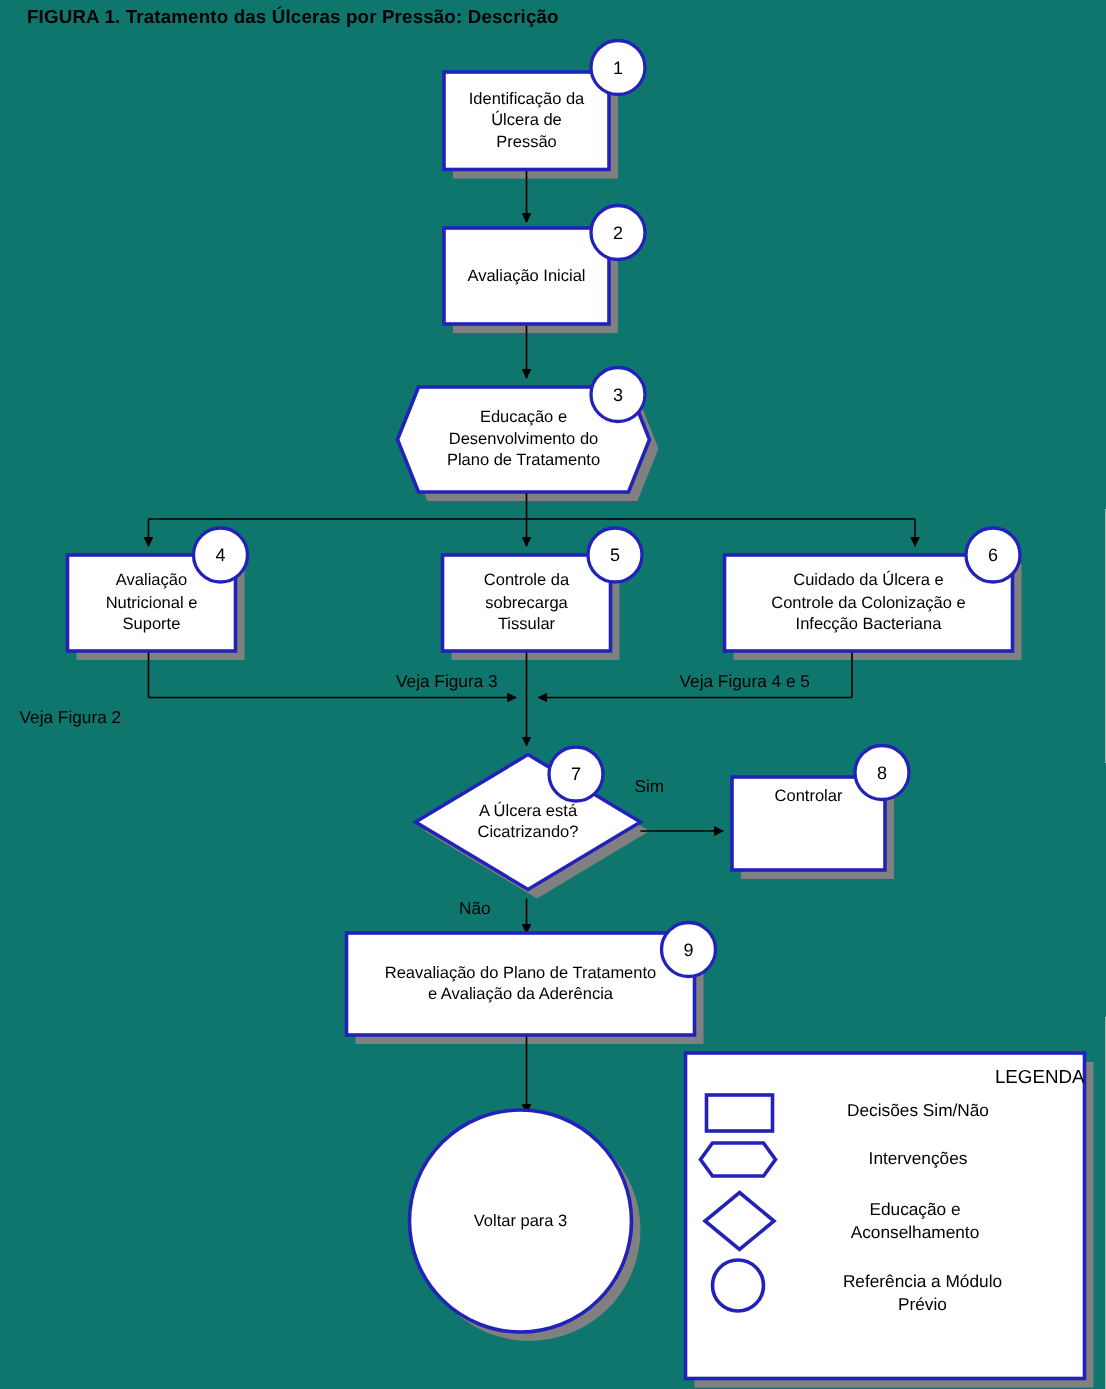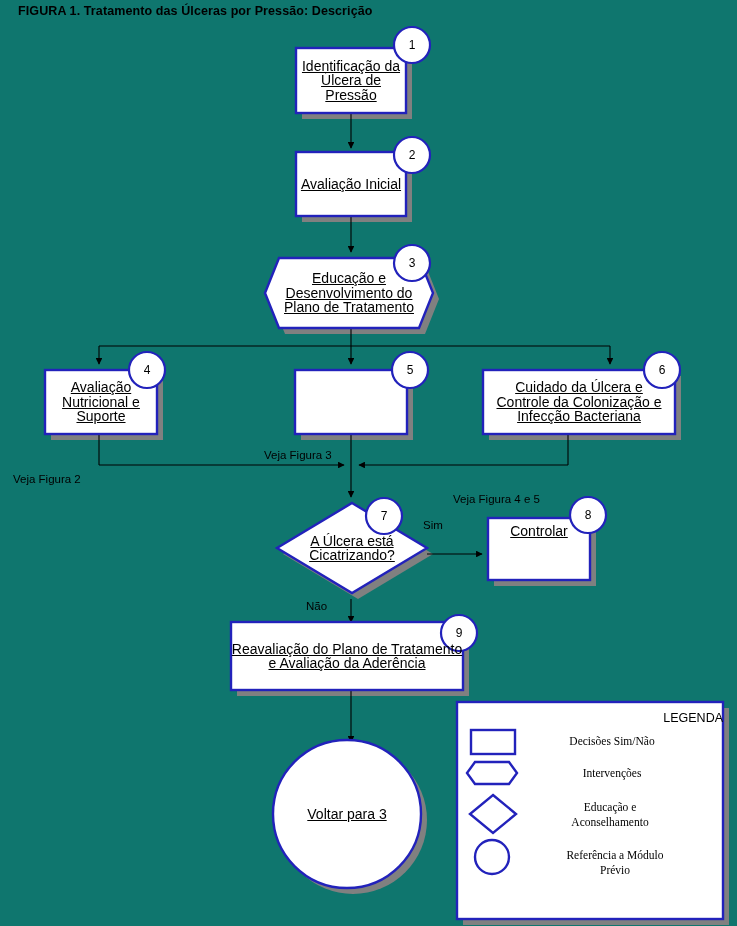--- a/index.html
+++ b/index.html
@@ -31,25 +31,24 @@
     position: absolute;
     left: 0;
     top: 0;
   }
   .node-label {
     position: absolute;
     display: flex;
     align-items: center;
     justify-content: center;
     text-align: center;
-    font-size: 14px;
+    font-size: 11px;
     line-height: 14.5px;
     color: #000000;
     pointer-events: none;
-    text-decoration: underline;
   }
   .badge-num {
     position: absolute;
     display: flex;
     align-items: center;
     justify-content: center;
     font-size: 12px;
     color: #000000;
   }
   .edge-label {
@@ -64,21 +63,20 @@
     font-size: 12.5px;
     text-align: right;
     width: 266px;
     left: 457px;
   }
   .legend-text {
     position: absolute;
     font-size: 11.5px;
     line-height: 14.5px;
     text-align: center;
-    font-family: Liberation Serif, serif;
   }
 </style>
 </head>
 <body>
 
 <div id="page">
 
   <div id="figure-title">FIGURA 1. Tratamento das Úlceras por Pressão: Descrição</div>
 
   <svg id="diagram-svg" width="737" height="926">
@@ -166,39 +164,40 @@
       <polygon points="475,762 509,762 517,773 509,784 475,784 467,773"></polygon>
       <polygon points="493,795 516,814 493,833 470,814"></polygon>
       <circle cx="492" cy="857" r="17"></circle>
     </g>
   </svg>
 
   <div class="node-label" style="left:296px; top:48px; width:110px; height:65px;">Identificação da<br>Úlcera de<br>Pressão</div>
   <div class="node-label" style="left:296px; top:152px; width:110px; height:64px;">Avaliação Inicial</div>
   <div class="node-label" style="left:265px; top:258px; width:168px; height:70px;">Educação e<br>Desenvolvimento do<br>Plano de Tratamento</div>
   <div class="node-label" style="left:45px; top:370px; width:112px; height:64px;">Avaliação<br>Nutricional e<br>Suporte</div>
+  <div class="node-label" style="left:295px; top:370px; width:112px; height:64px;">Controle da<br>sobrecarga<br>Tissular</div>
   <div class="node-label" style="left:483px; top:370px; width:192px; height:64px;">Cuidado da Úlcera e<br>Controle da Colonização e<br>Infecção Bacteriana</div>
   <div class="node-label" style="left:277px; top:524px; width:150px; height:48px;">A Úlcera está<br>Cicatrizando?</div>
   <div class="node-label" style="left:488px; top:500px; width:102px; height:62px;">Controlar</div>
   <div class="node-label" style="left:231px; top:622px; width:232px; height:68px;">Reavaliação do Plano de Tratamento<br>e Avaliação da Aderência</div>
   <div class="node-label" style="left:273px; top:740px; width:148px; height:148px;">Voltar para 3</div>
 
   <div class="badge-num" style="left:394px; top:27px; width:36px; height:36px;">1</div>
   <div class="badge-num" style="left:394px; top:137px; width:36px; height:36px;">2</div>
   <div class="badge-num" style="left:394px; top:245px; width:36px; height:36px;">3</div>
   <div class="badge-num" style="left:129px; top:352px; width:36px; height:36px;">4</div>
   <div class="badge-num" style="left:392px; top:352px; width:36px; height:36px;">5</div>
   <div class="badge-num" style="left:644px; top:352px; width:36px; height:36px;">6</div>
   <div class="badge-num" style="left:366px; top:498px; width:36px; height:36px;">7</div>
   <div class="badge-num" style="left:570px; top:497px; width:36px; height:36px;">8</div>
   <div class="badge-num" style="left:441px; top:615px; width:36px; height:36px;">9</div>
 
   <div class="edge-label" style="left:13px; top:472px;">Veja Figura 2</div>
   <div class="edge-label" style="left:264px; top:448px;">Veja Figura 3</div>
-  <div class="edge-label" style="left:453px; top:448px;margin-top:44px;">Veja Figura 4 e 5</div>
+  <div class="edge-label" style="left:453px; top:448px;">Veja Figura 4 e 5</div>
   <div class="edge-label" style="left:423px; top:518px;">Sim</div>
   <div class="edge-label" style="left:306px; top:599px;">Não</div>
 
   <div class="legend-title" style="top:711px;">LEGENDA</div>
   <div class="legend-text" style="left:527px; top:734px; width:170px;">Decisões Sim/Não</div>
   <div class="legend-text" style="left:527px; top:766px; width:170px;">Intervenções</div>
   <div class="legend-text" style="left:520px; top:800px; width:180px;">Educação e<br>Aconselhamento</div>
   <div class="legend-text" style="left:520px; top:848px; width:190px;">Referência a Módulo<br>Prévio</div>
 
 </div>

